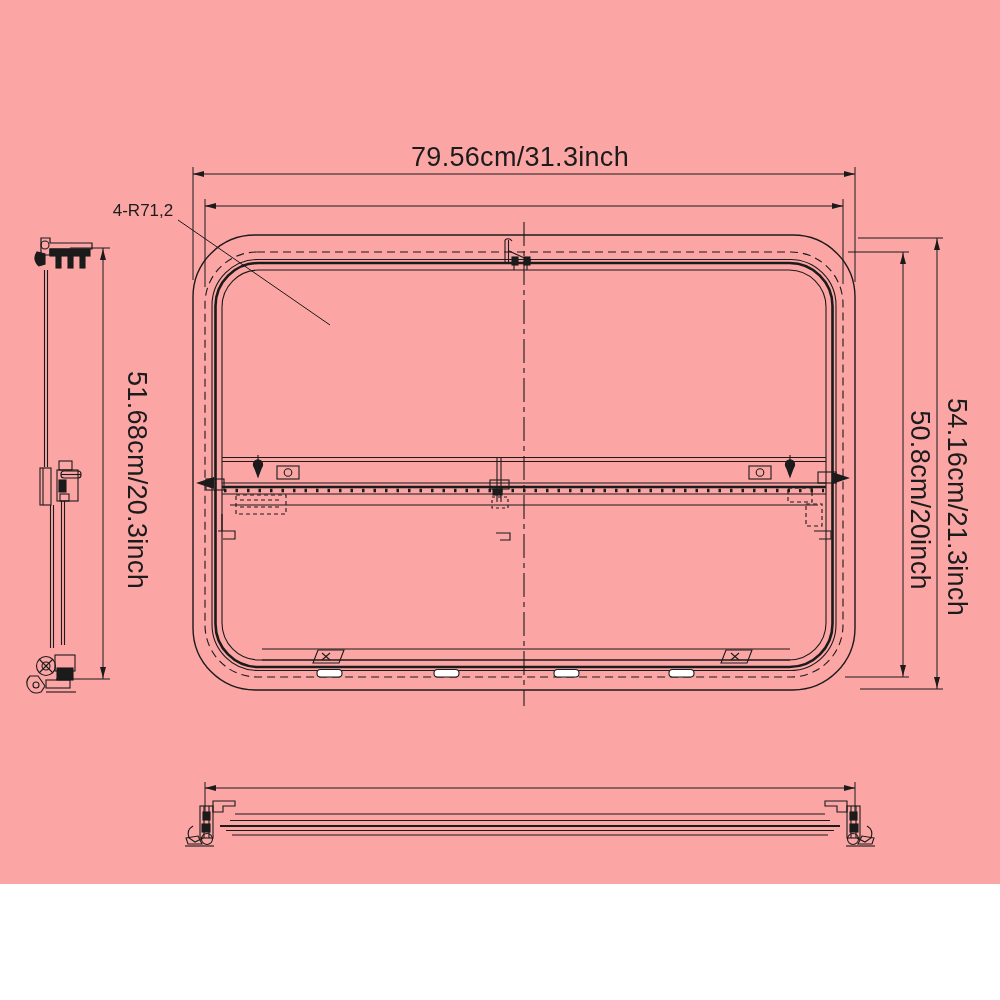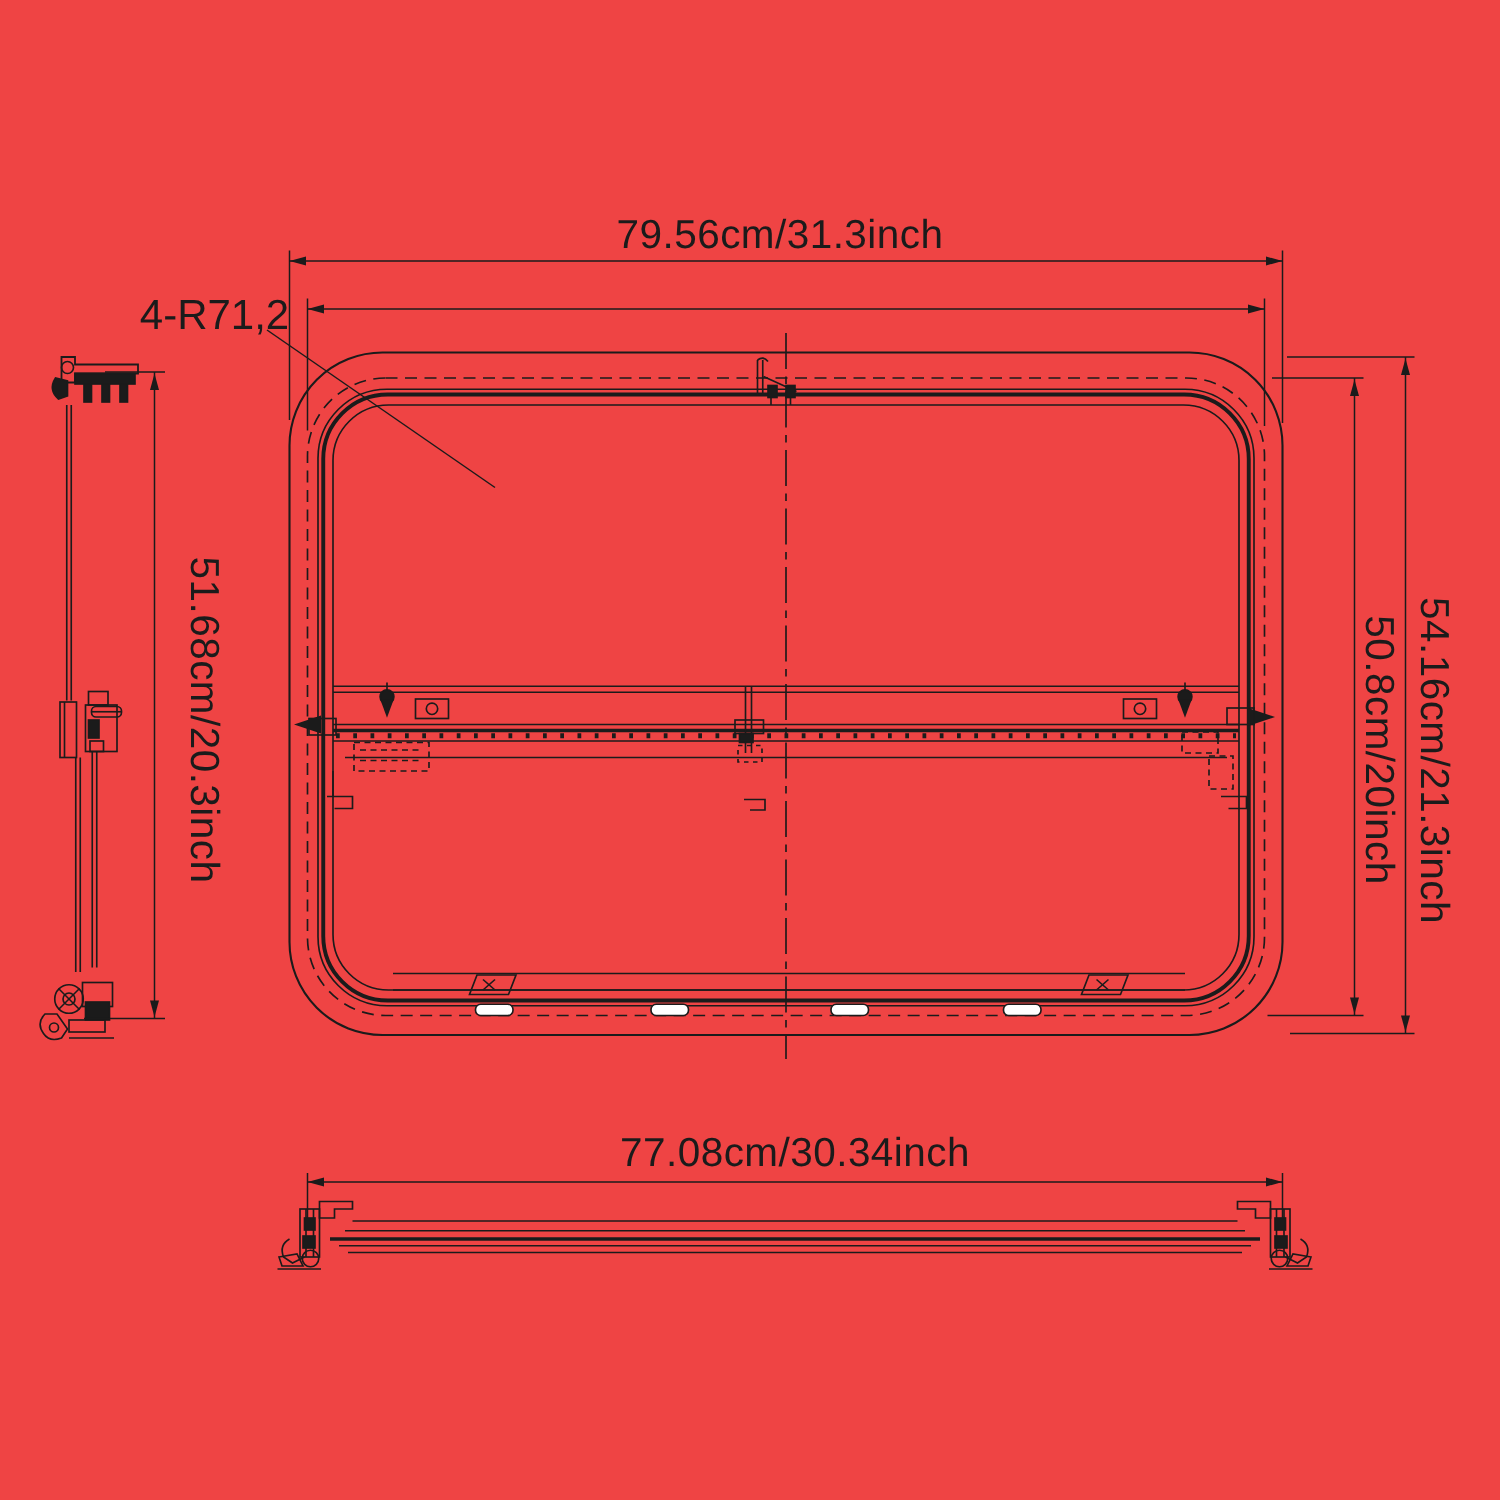--- a/index.html
+++ b/index.html
@@ -1,22 +1,22 @@
 <!DOCTYPE html>
 <html><head>
 <meta charset="utf-8">
 <style>
   html,body{margin:0;padding:0;background:#fff;}
-  #canvas{position:relative;width:1000px;height:1000px;background:#ef4444;overflow:hidden;
+  #canvas{position:relative;width:1000px;height:884px;background:#fca5a5;overflow:hidden;
           font-family:"Liberation Sans",sans-serif;}
   #art{position:absolute;left:0;top:0;}
   .dim{position:absolute;font-size:27px;line-height:1;color:#1b1b1b;white-space:nowrap;
        transform:translate(-50%,-50%);letter-spacing:.3px;}
   .dim.rot{transform:translate(-50%,-50%) rotate(90deg);}
-  .note{position:absolute;font-size:28px;line-height:1;color:#1b1b1b;white-space:nowrap;
+  .note{position:absolute;font-size:17px;line-height:1;color:#1b1b1b;white-space:nowrap;
         transform:translate(-50%,-50%);}
 </style>
 </head>
 <body>
 
 <div id="canvas">
 
 <svg id="art" width="1000" height="1000" viewBox="0 0 1000 1000" stroke="#1b1b1b" fill="none" stroke-width="1.1" stroke-linecap="butt">
 
   <g>
@@ -223,14 +223,13 @@
 
 
   <div class="note" style="left:143px;top:210px">4-R71,2</div>
 
   <div class="dim rot" style="left:136px;top:480px">51.68cm/20.3inch</div>
 
   <div class="dim rot" style="left:919px;top:500px">50.8cm/20inch</div>
 
   <div class="dim rot" style="left:956px;top:507px">54.16cm/21.3inch</div>
 
-  <div class="dim" style="left:530px;top:769px">77.08cm/30.34inch</div>
 </div>
 
 </body></html>

